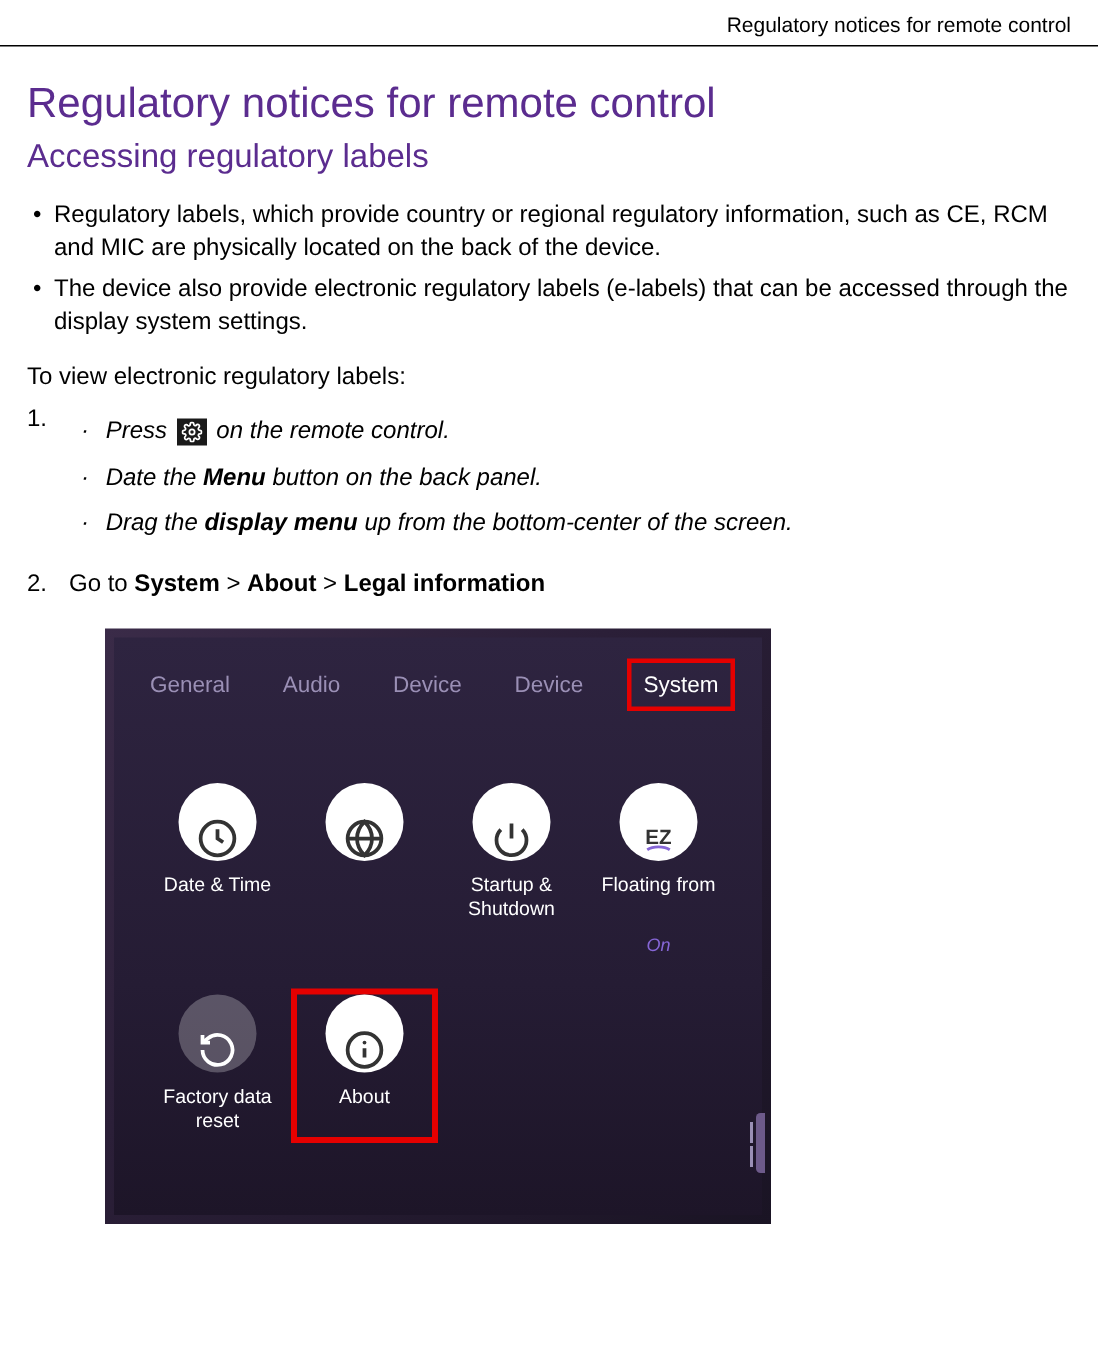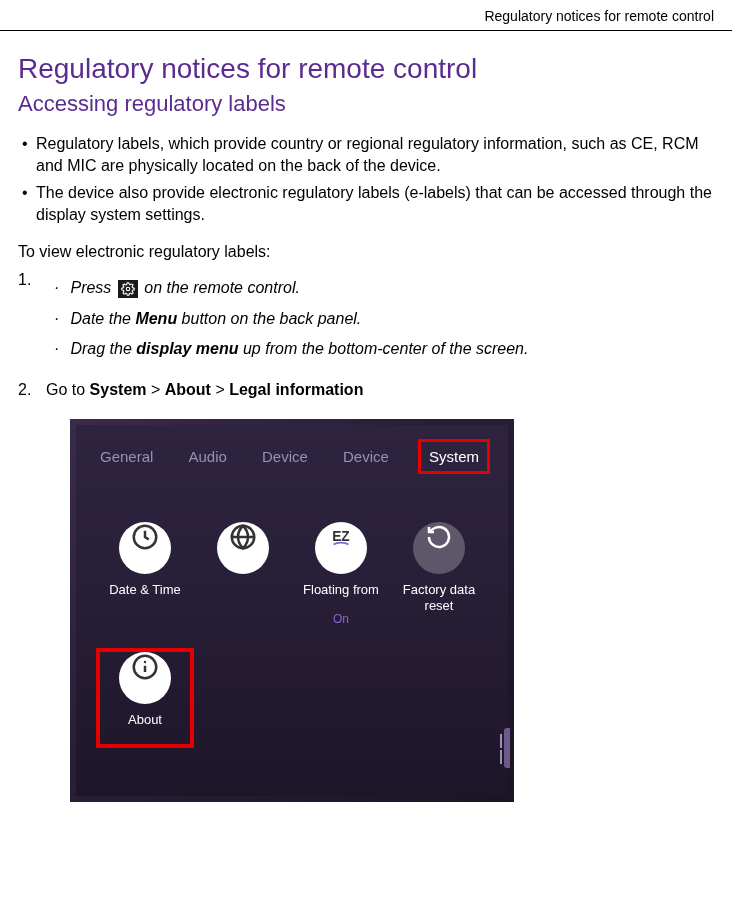--- a/index.html
+++ b/index.html
@@ -134,34 +134,35 @@
     font-size: 13px;
     padding: 4px 4px 8px;
     position: relative;
   }
   .circ {
     width: 52px;
     height: 52px;
     border-radius: 50%;
     background: #fff;
     display: flex;
-    align-items: flex-start;
+    align-items: flex-end;
     justify-content: center;
     margin-bottom: 8px;
     text-decoration: underline;
   }
   .circ.dim {
     background: rgba(255,255,255,0.25);
   }
   .circ svg { width: 30px; height: 30px; }
   .tile-label { line-height: 1.2; min-height: 28px; }
   .tile-sub {
     color: #8666d6;
     font-size: 12px;
-    margin-top: 2px;
+    margin-top: 13px;
+    font-style: italic;
   }
   .tile.highlight {
     border: 4px solid #e50000;
     padding: 0 0 4px;
   }
   .sidebar-stub {
     position: absolute;
     right: 4px;
     bottom: 34px;
     height: 40px;
@@ -270,20 +271,29 @@
 
           <div class="tile">
             <div class="circ">
               <svg viewBox="0 0 24 24" fill="none" stroke="#333" stroke-width="2">
                   <circle cx="12" cy="12" r="9"></circle>
                   <path d="M3 12h18M12 3c2.5 2.5 4 5.5 4 9s-1.5 6.5-4 9c-2.5-2.5-4-5.5-4-9s1.5-6.5 4-9z"></path>
                 </svg>
             </div>
           </div>
 
+          <div class="tile">
+            <div class="circ">
+              <svg viewBox="0 0 24 24" fill="none" stroke="#333" stroke-width="2">
+                  <path d="M12 4v8"></path>
+                  <path d="M6.3 7.3a8 8 0 1 0 11.4 0"></path>
+                </svg>
+            </div>
+            <div class="tile-label">Startup &amp; Shutdown</div>
+          </div>
 
           <div class="tile">
             <div class="circ">
               <svg viewBox="0 0 24 24">
                   <text x="12" y="15" text-anchor="middle" font-size="11" font-weight="700" fill="#333">EZ</text>
                   <path d="M6 18c3-2 9-2 12 0" stroke="#8666d6" stroke-width="1.5" fill="none"></path>
                 </svg>
             </div>
             <div class="tile-label">Floating from</div>
             <div class="tile-sub">On</div>

